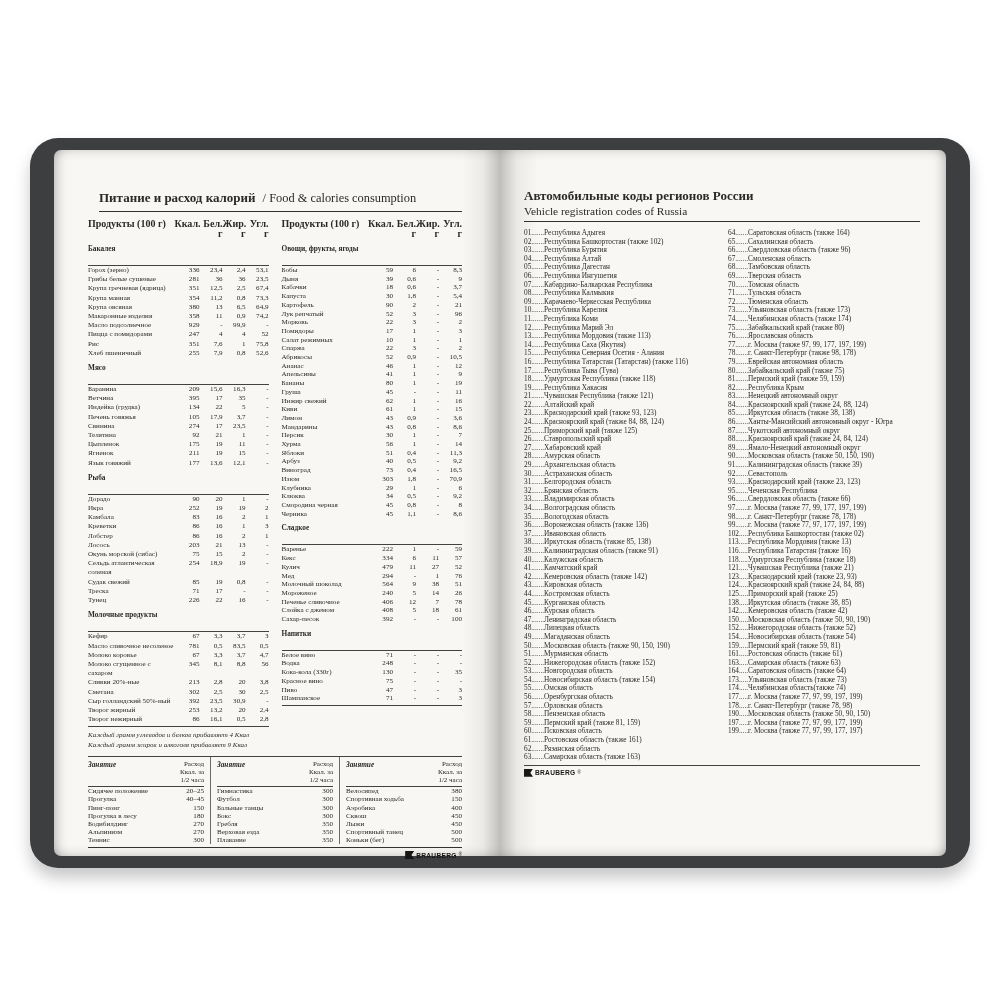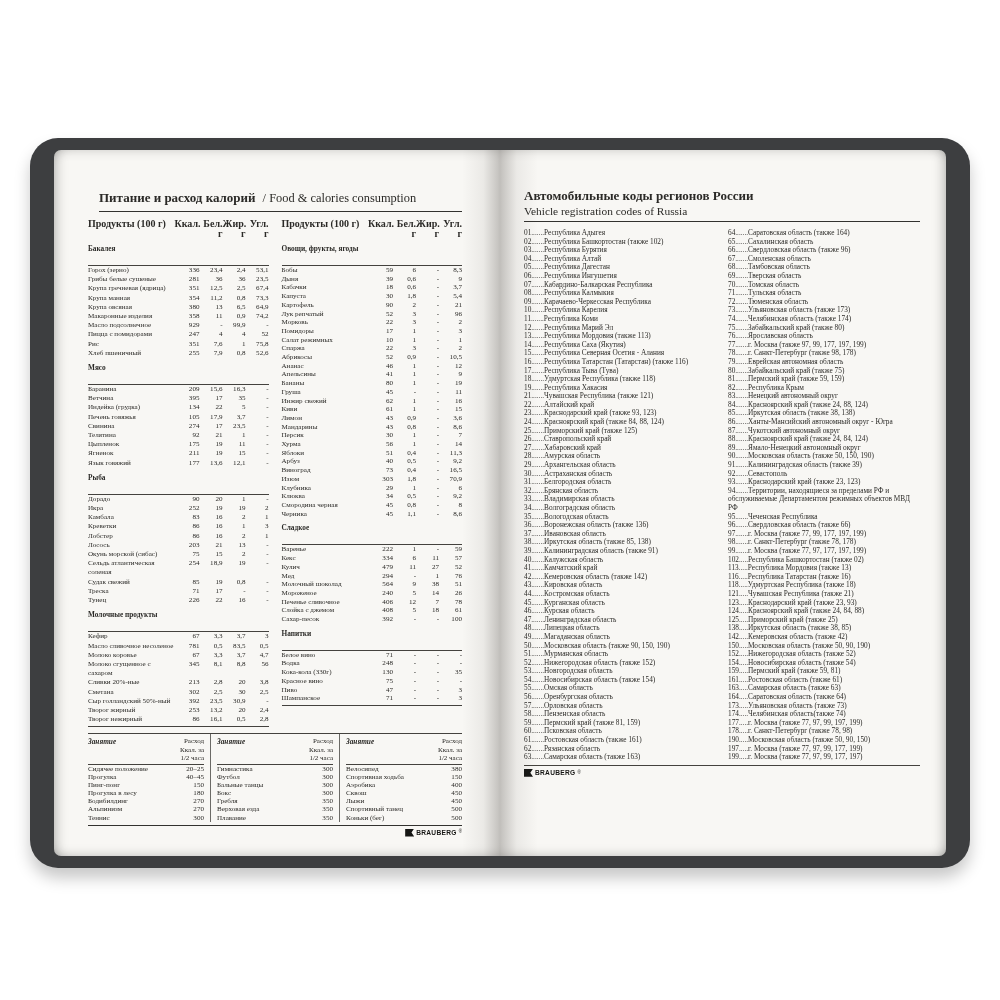--- a/index.html
+++ b/index.html
@@ -673,20 +673,24 @@
               <span class="fval">3</span>
             </div>
             <div class="frow">
               <span class="fname">Шампанское</span>
               <span class="fval k">71</span>
               <span class="fval">-</span>
               <span class="fval">-</span>
               <span class="fval">3</span>
             </div>
           </div>
+      </div>
+      <div class="footnotes">
+        <div>Каждый грамм углеводов и белков прибавляет 4 Ккал</div>
+        <div>Каждый грамм жиров и алкоголя прибавляет 9 Ккал</div>
       </div>
       <div class="activities">
         <div class="agroup">
             <div class="ahead">
               <span class="ahl">Занятие</span>
               <span class="ahr">
                 <span>Расход</span>
                 <span>Ккал.  за</span>
                 <span>1/2 часа</span>
               </span>
@@ -902,21 +906,20 @@
             <div class="re">84.......Красноярский край (также 24, 88, 124)</div>
             <div class="re">85.......Иркутская область (также 38, 138)</div>
             <div class="re">86.......Ханты-Мансийский автономный округ - Югра</div>
             <div class="re">87.......Чукотский автономный округ</div>
             <div class="re">88.......Красноярский край (также 24, 84, 124)</div>
             <div class="re">89.......Ямало-Ненецкий автономный округ</div>
             <div class="re">90.......Московская область (также 50, 150, 190)</div>
             <div class="re">91.......Калининградская область (также 39)</div>
             <div class="re">92.......Севастополь</div>
             <div class="re">93.......Краснодарский край (также 23, 123)</div>
-            <div class="re">94.......Территории, находящиеся за пределами РФ и обслуживаемые Департаментом режимных объектов МВД РФ</div>
             <div class="re">95.......Чеченская Республика</div>
             <div class="re">96.......Свердловская область (также 66)</div>
             <div class="re">97.......г. Москва (также 77, 99, 177, 197, 199)</div>
             <div class="re">98.......г. Санкт-Петербург (также 78, 178)</div>
             <div class="re">99.......г. Москва (также 77, 97, 177, 197, 199)</div>
             <div class="re">102.....Республика Башкортостан (также 02)</div>
             <div class="re">113.....Республика Мордовия (также 13)</div>
             <div class="re">116.....Республика Татарстан (также 16)</div>
             <div class="re">118.....Удмуртская Республика (также 18)</div>
             <div class="re">121.....Чувашская Республика (также 21)</div>

